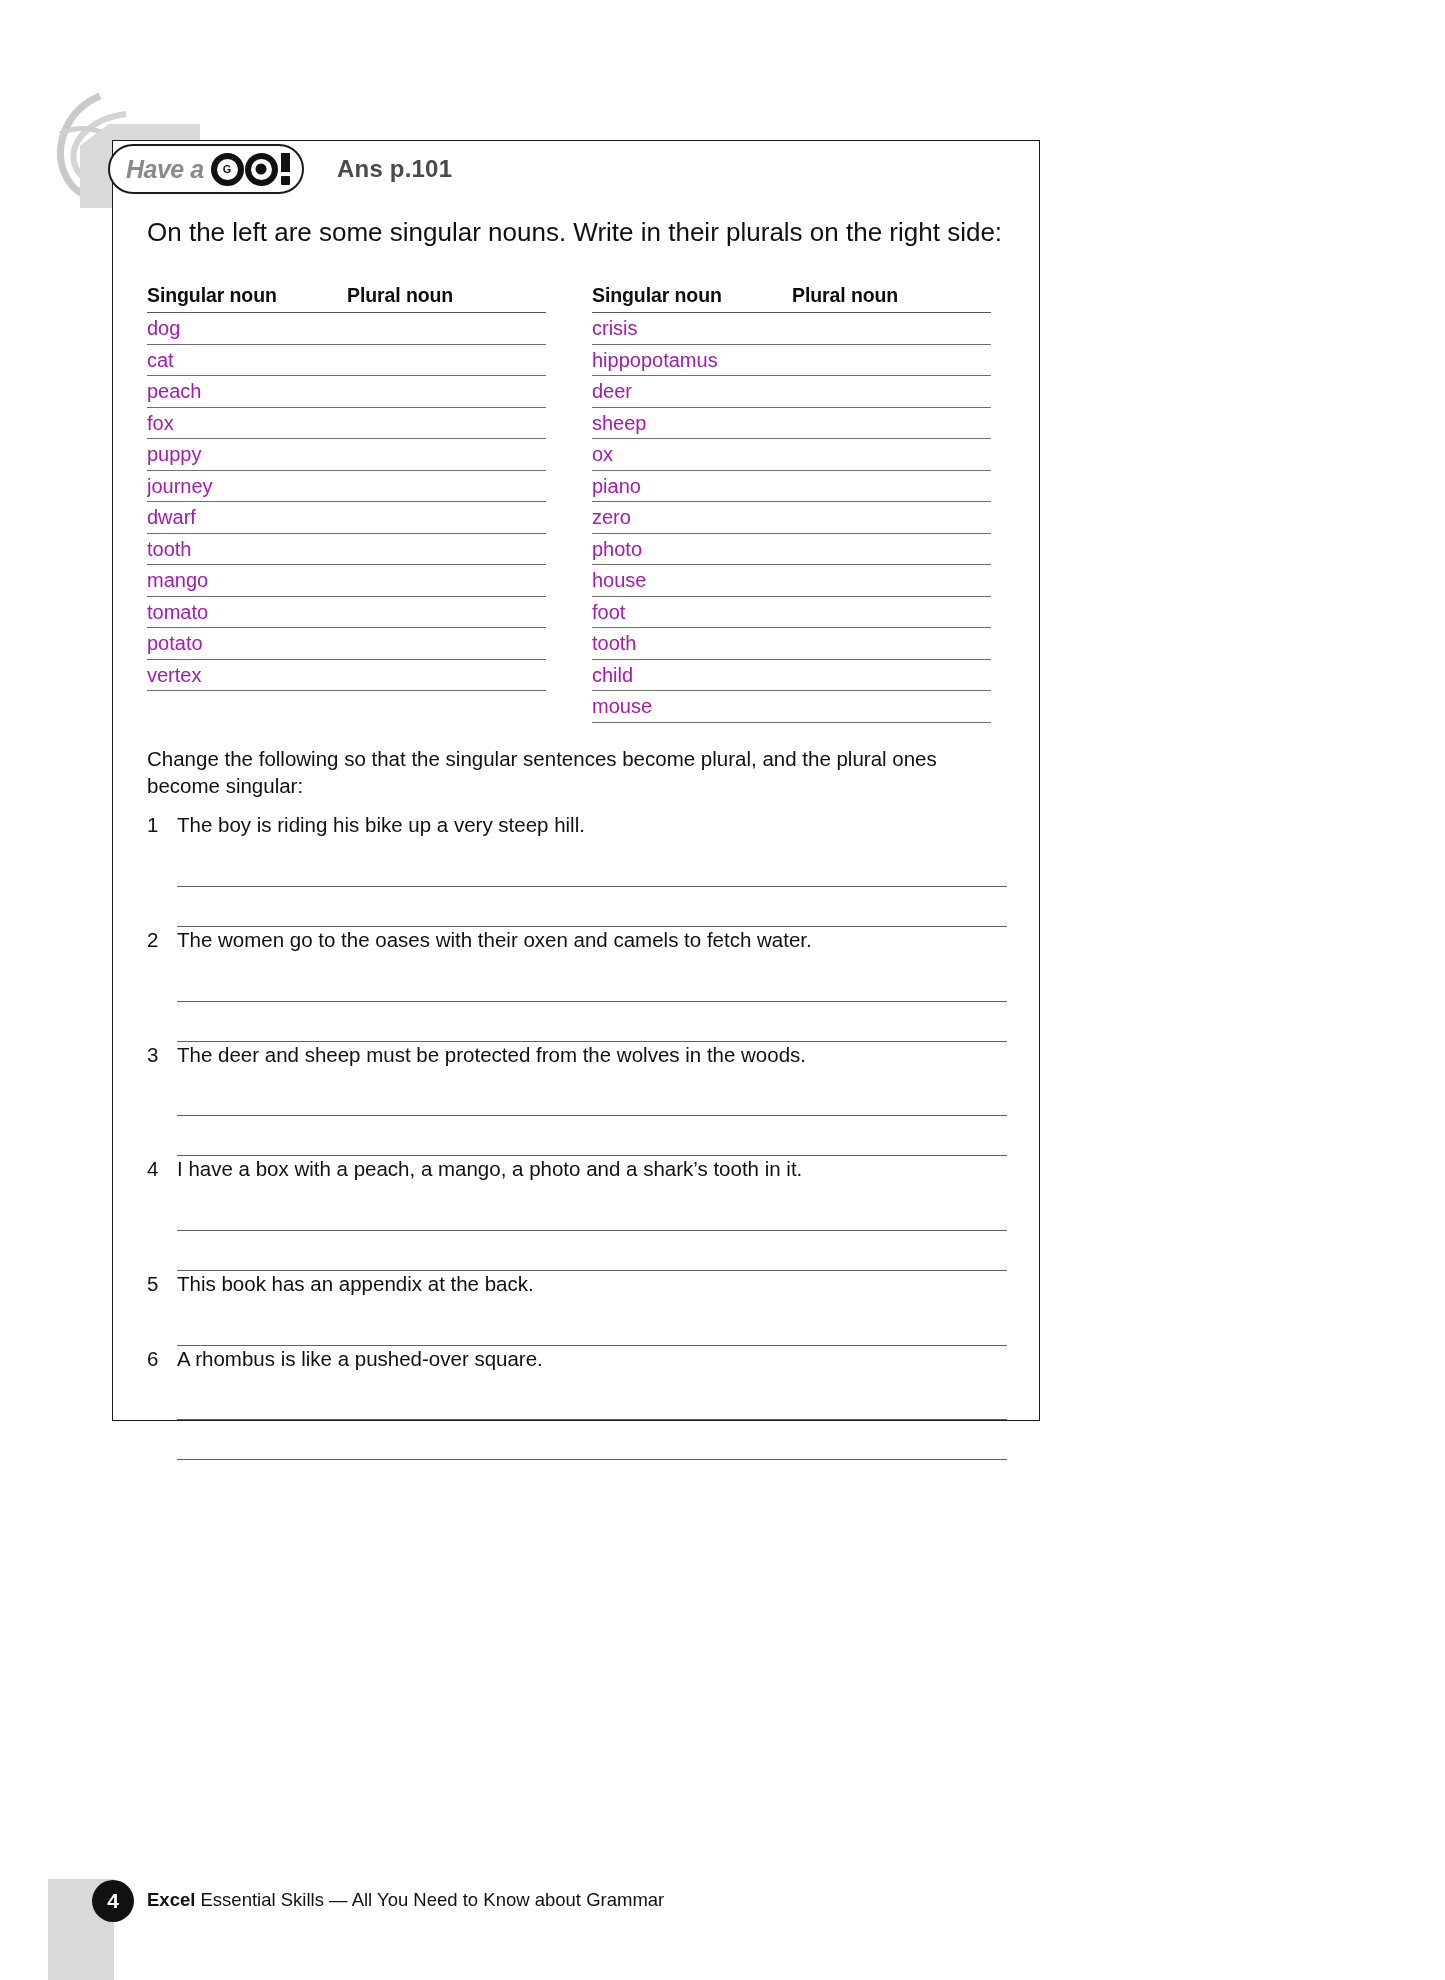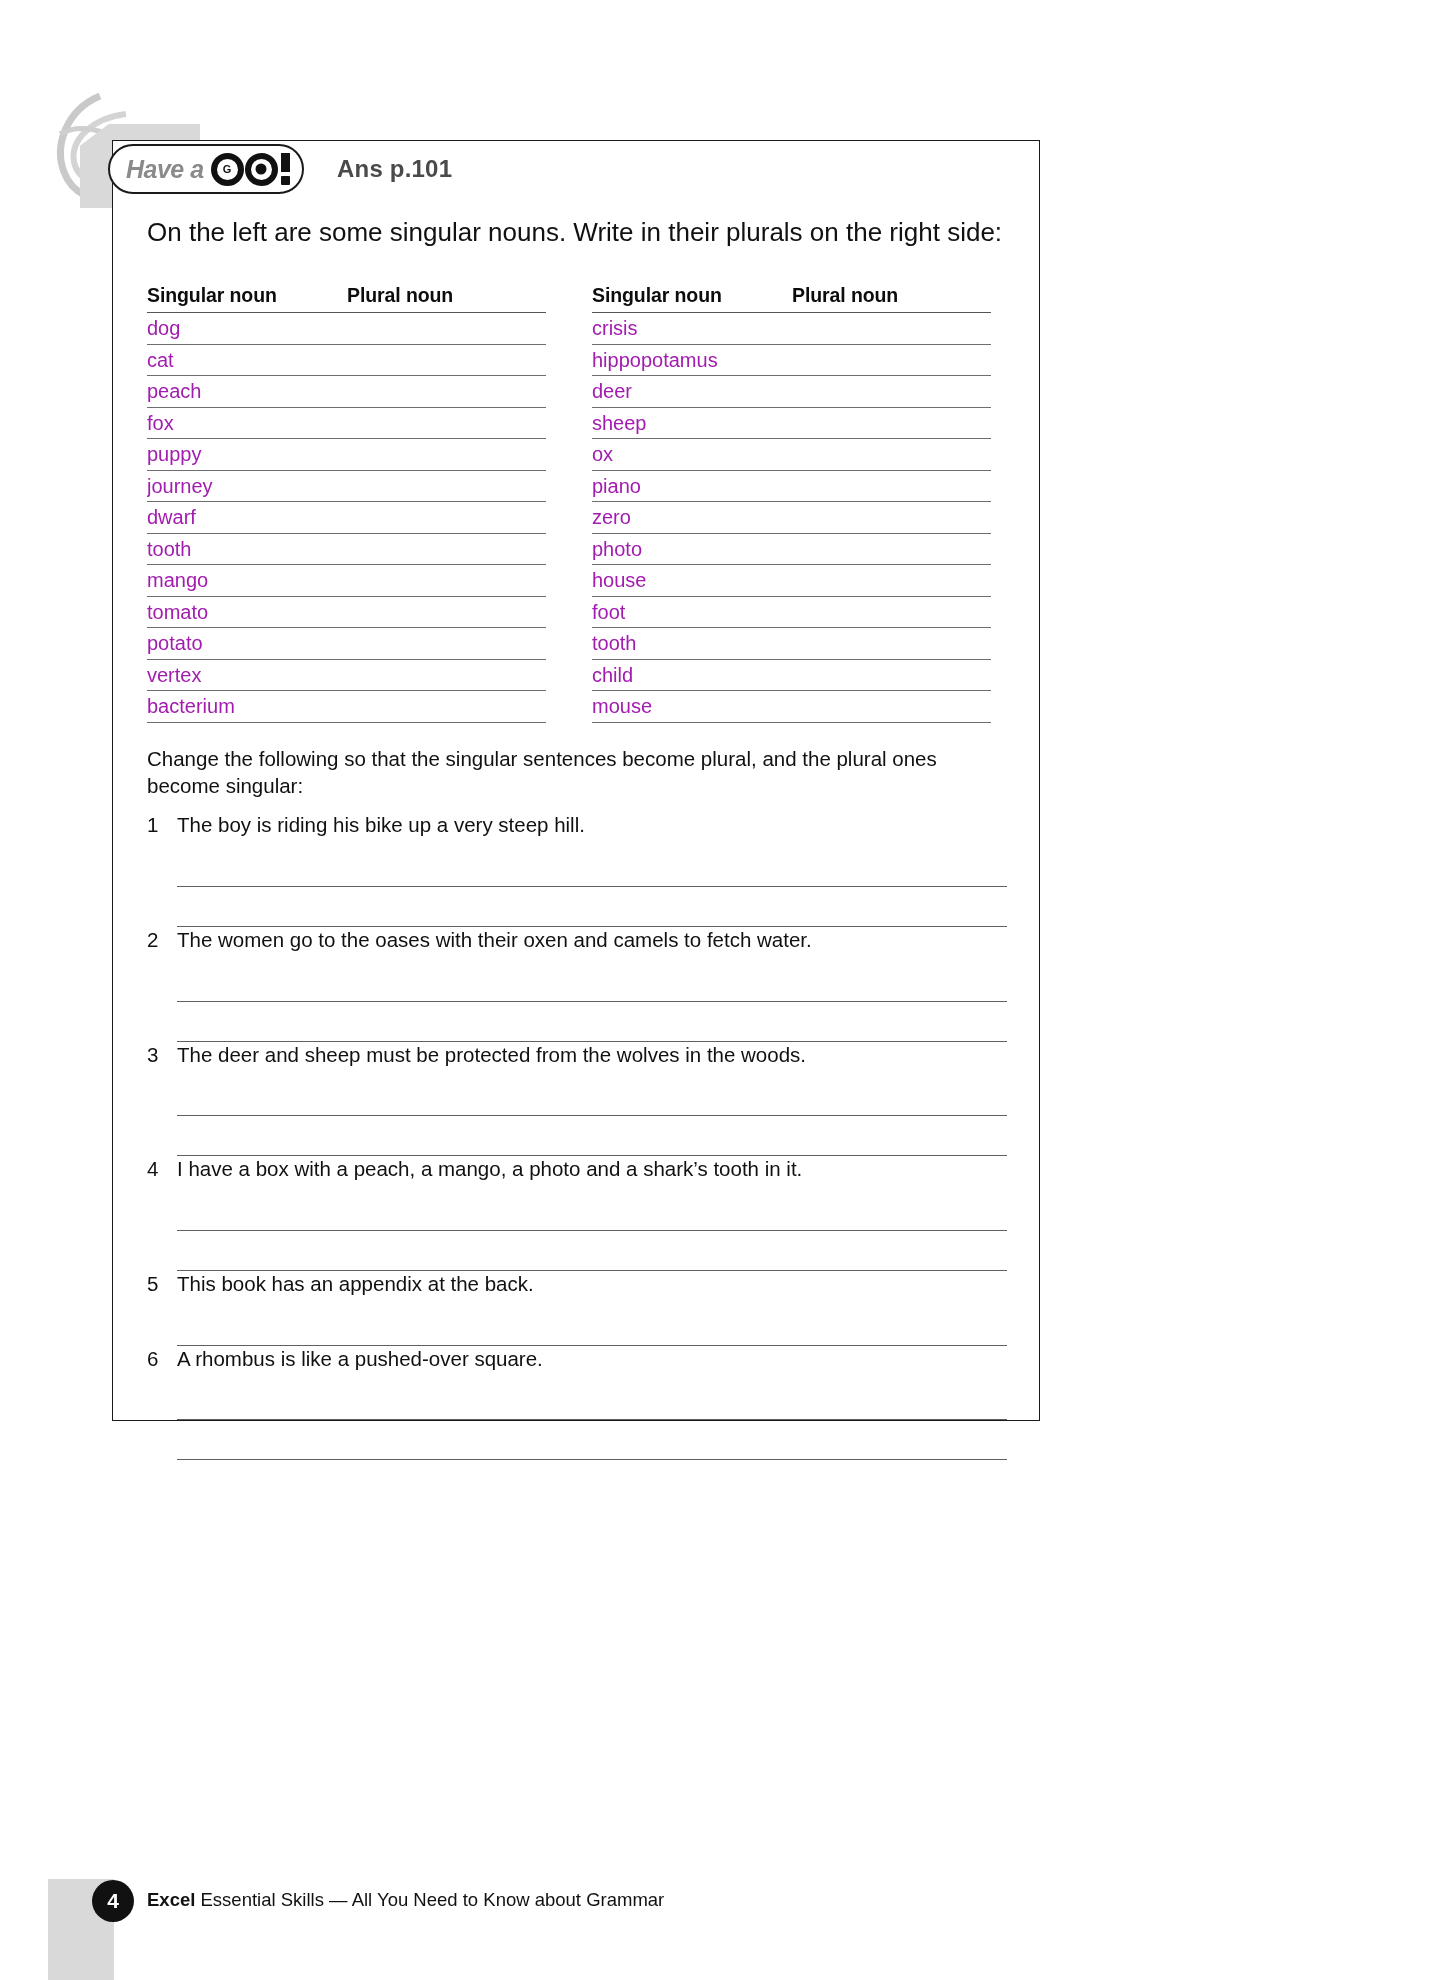--- a/index.html
+++ b/index.html
@@ -273,21 +273,20 @@
         <div class="nt-row">peach</div>
         <div class="nt-row">fox</div>
         <div class="nt-row">puppy</div>
         <div class="nt-row">journey</div>
         <div class="nt-row">dwarf</div>
         <div class="nt-row">tooth</div>
         <div class="nt-row">mango</div>
         <div class="nt-row">tomato</div>
         <div class="nt-row">potato</div>
         <div class="nt-row">vertex</div>
-        <div class="nt-row">bacterium</div>
       </div>
 
       <div class="noun-table">
         <div class="nt-head">
           <span class="col-s">Singular noun</span>
           <span class="col-p">Plural noun</span>
         </div>
         <div class="nt-row">crisis</div>
         <div class="nt-row">hippopotamus</div>
         <div class="nt-row">deer</div>

